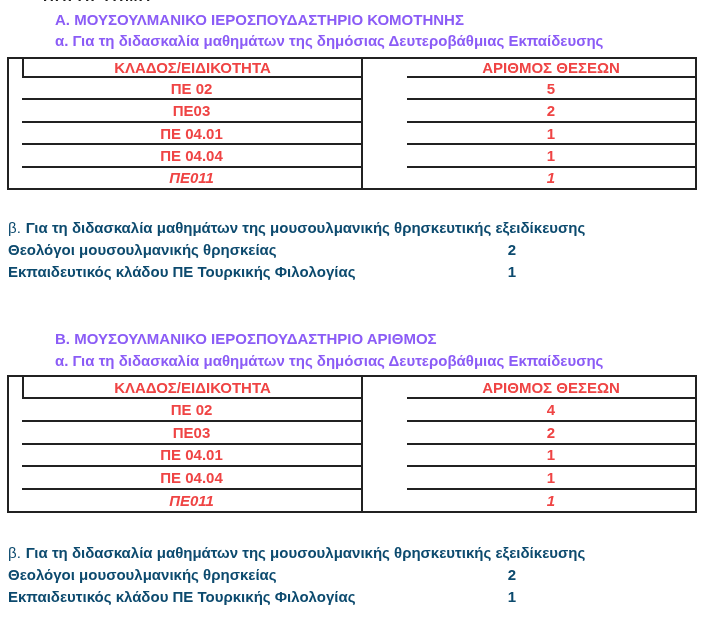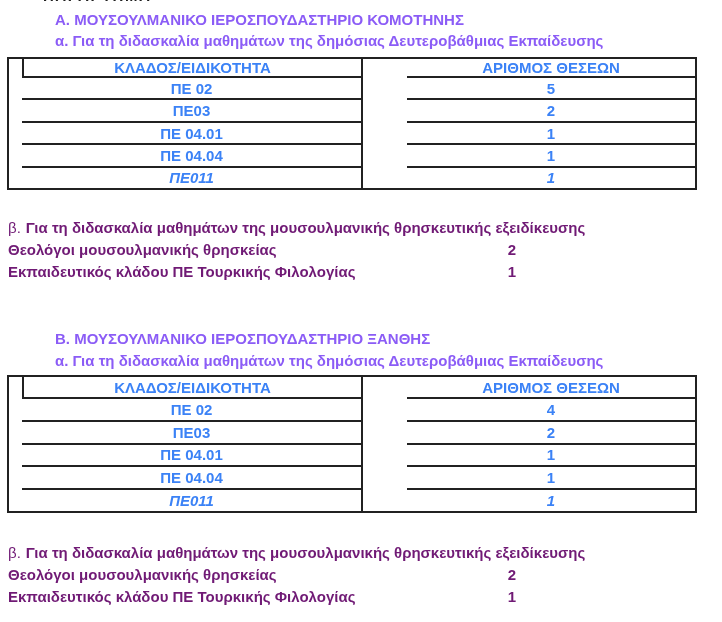--- a/index.html
+++ b/index.html
@@ -58,21 +58,21 @@
   }
   .t-row { display: flex; flex: 1 1 auto; }
   .t-spacer { flex: 0 0 13px; }
   .t-cell {
     display: flex;
     align-items: center;
     justify-content: center;
     font-size: 15px;
     font-weight: bold;
     border-bottom: 2px solid #212121;
-    color: #3b82f6;
+    color: #ef4444;
     overflow: hidden;
   }
   .t-first {
     flex: 0 0 341px;
     border-right: 2px solid #212121;
   }
   .t-second { flex: 1 1 auto; margin-left: 44px; }
   .t-header .t-first { border-left: 2px solid #212121; }
   .t-row:last-child .t-cell { border-bottom: none; font-style: italic; }
 
@@ -81,21 +81,21 @@
     position: absolute;
     left: 8px;
     width: 706px;
   }
   .bline {
     position: relative;
     height: 22px;
     font-size: 15px;
     font-weight: bold;
     white-space: nowrap;
-    color: #701a75;
+    color: #0c4a6e;
   }
   .beta {
     font-weight: normal;
     margin-right: 5px;
   }
   .bval {
     position: absolute;
     left: 497px;
     top: 0;
     width: 14px;
@@ -154,21 +154,21 @@
     <div class="bline">
       <span>Θεολόγοι μουσουλμανικής θρησκείας</span>
       <span class="bval">2</span>
     </div>
     <div class="bline">
       <span>Εκπαιδευτικός κλάδου ΠΕ Τουρκικής Φιλολογίας</span>
       <span class="bval">1</span>
     </div>
   </div>
 
-  <div class="h-main" style="top:330px">Β. ΜΟΥΣΟΥΛΜΑΝΙΚΟ ΙΕΡΟΣΠΟΥΔΑΣΤΗΡΙΟ ΞΑΝΘΗΣ</div>
+  <div class="h-main" style="top:330px">Β. ΜΟΥΣΟΥΛΜΑΝΙΚΟ ΙΕΡΟΣΠΟΥΔΑΣΤΗΡΙΟ ΑΡΙΘΜΟΣ</div>
   <div class="h-sub" style="top:352px">α. Για τη διδασκαλία μαθημάτων της δημόσιας Δευτεροβάθμιας Εκπαίδευσης</div>
 
   <div class="doc-table" style="top:375px;height:138px">
     <div class="t-row t-header" style="flex:0 0 22px">
       <div class="t-spacer"></div>
       <div class="t-cell t-first">ΚΛΑΔΟΣ/ΕΙΔΙΚΟΤΗΤΑ</div>
       <div class="t-cell t-second">ΑΡΙΘΜΟΣ ΘΕΣΕΩΝ</div>
     </div>
     <div class="t-row">
       <div class="t-spacer"></div>

